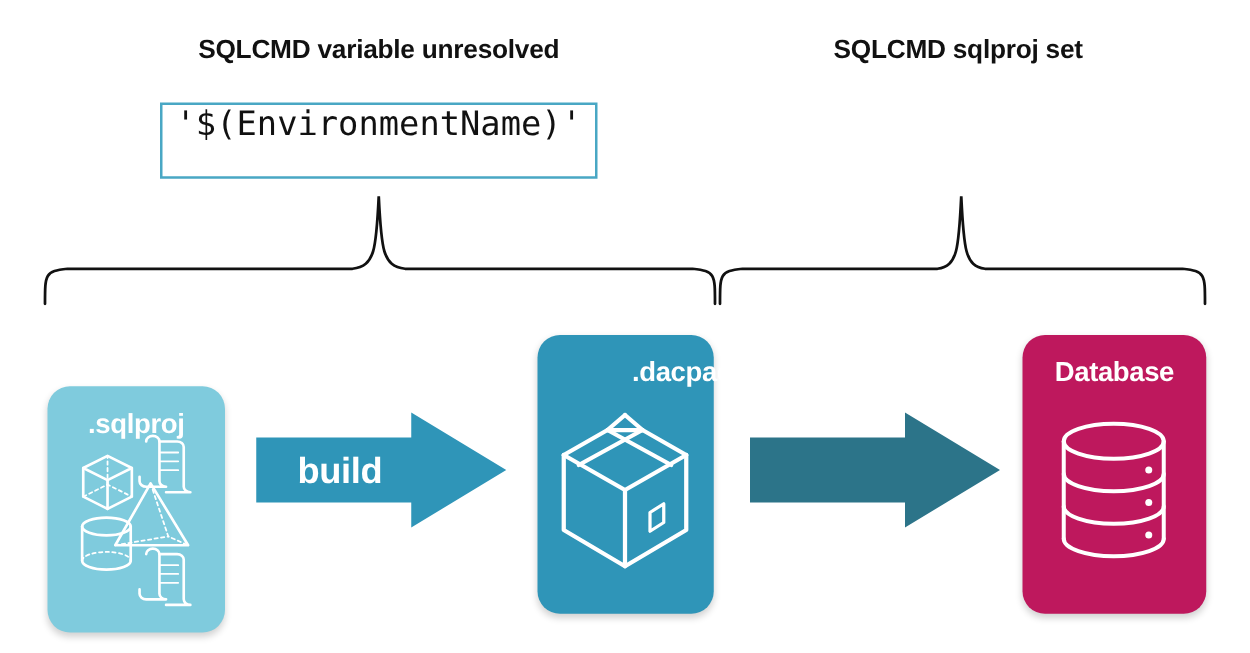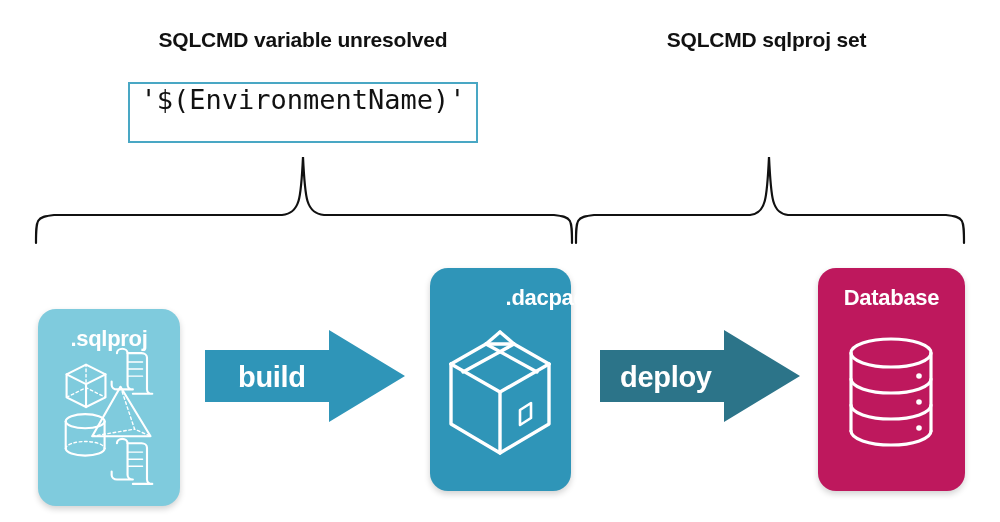--- a/index.html
+++ b/index.html
@@ -222,21 +222,20 @@
         <path d="M 70,64 L 84,76"></path>
 
         <path d="M 90,142 L 101,135 L 101,150 L 90,157 Z" stroke-width="2.6"></path>
       </g>
     </svg>
   </div>
 
   <svg class="arrow-svg" id="arrow-deploy" viewBox="0 0 200 92">
     <path d="M 0,20 L 124,20 L 124,0 L 200,46 L 124,92 L 124,72 L 0,72 Z" fill="#2C7489"></path>
   </svg>
-  <div class="arrow-label" id="arrow-deploy-label">deploy</div>
 
   <div class="flowbox" id="box-database">
     <div class="flowbox-label">Database</div>
 
     <svg class="flowbox-art" viewBox="0 0 147 223">
       <g fill="none" stroke="#ffffff" stroke-width="3.2" stroke-linejoin="round" stroke-linecap="round">
         <ellipse cx="73" cy="85" rx="40" ry="14"></ellipse>
         <path d="M 33,85 L 33,163"></path>
         <path d="M 113,85 L 113,163"></path>
         <path d="M 33,163 a 40,14 0 0 0 80,0"></path>

